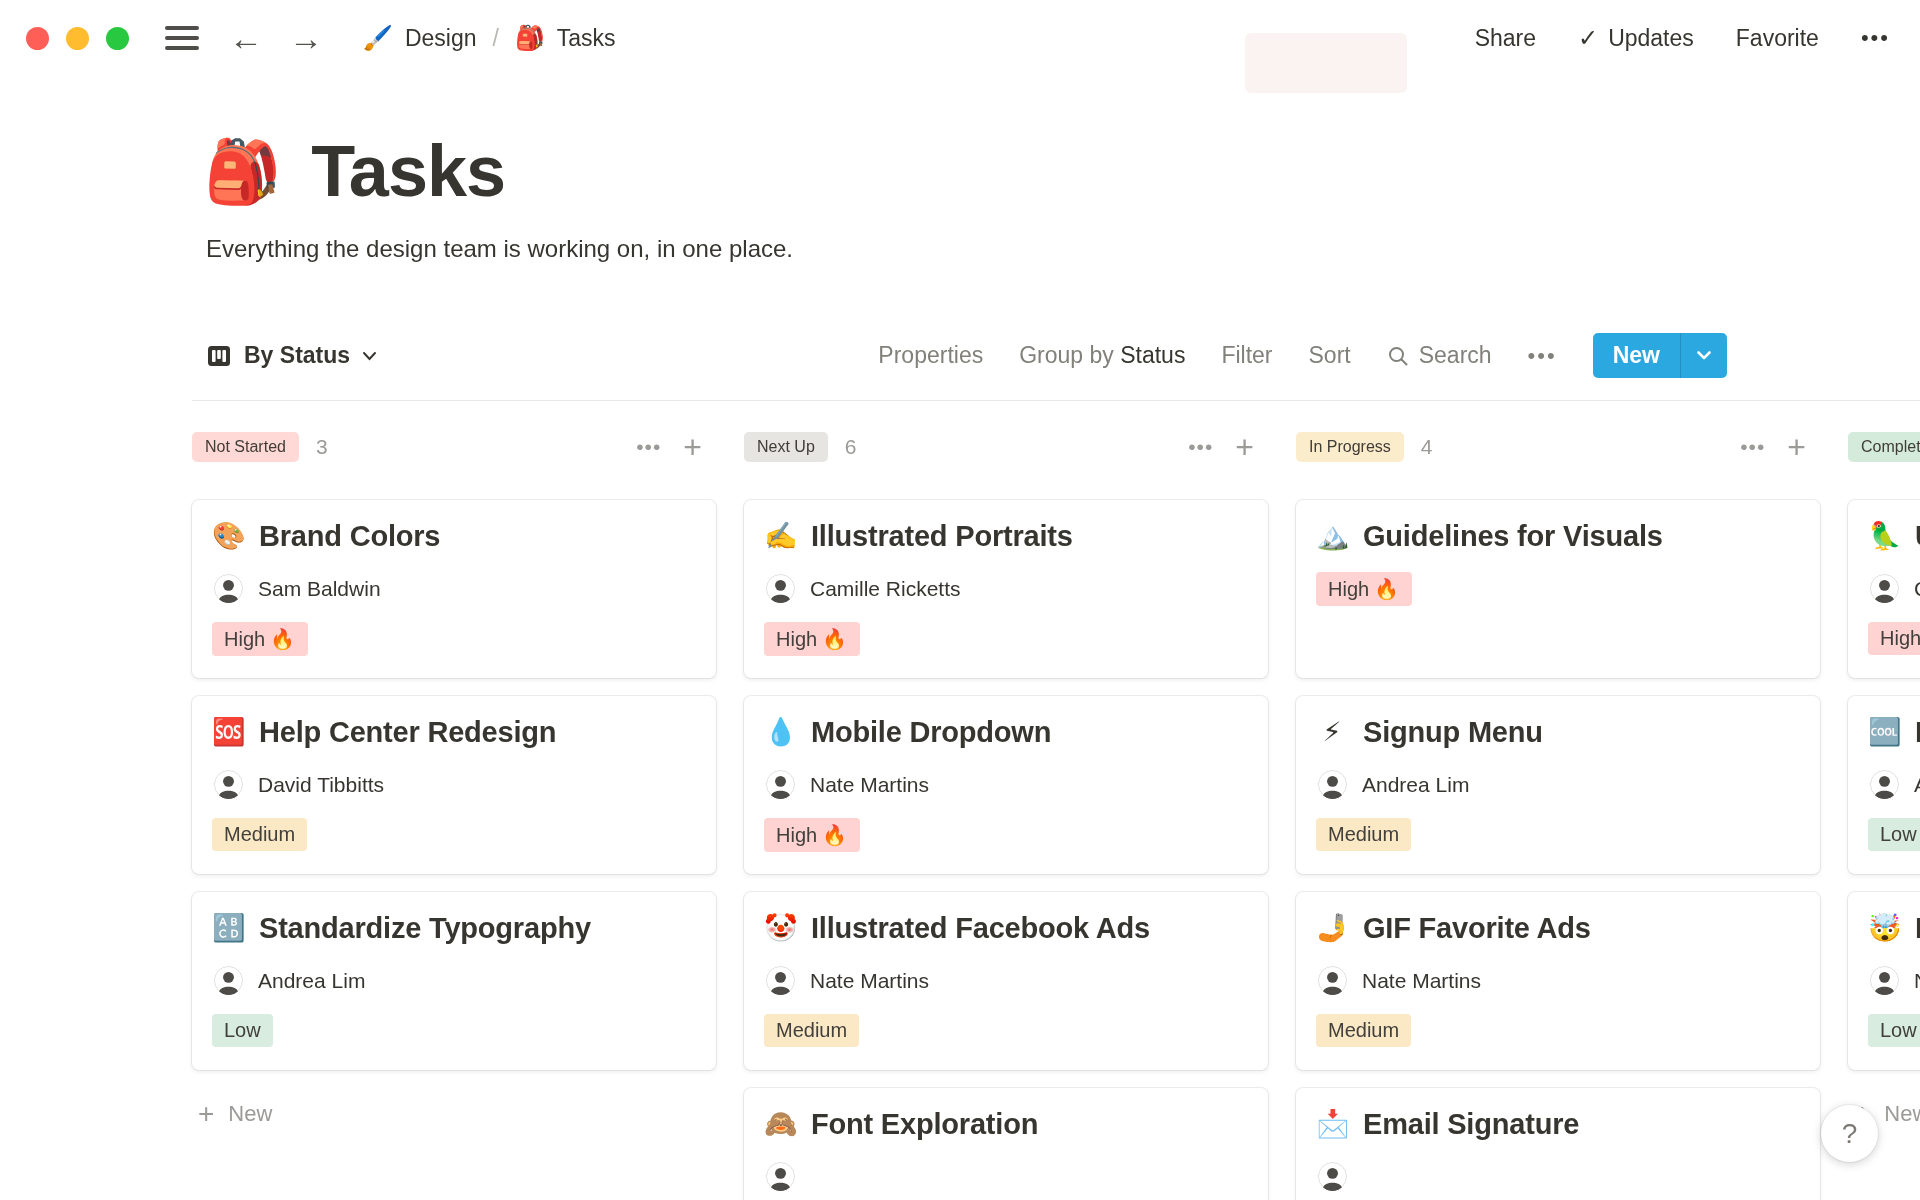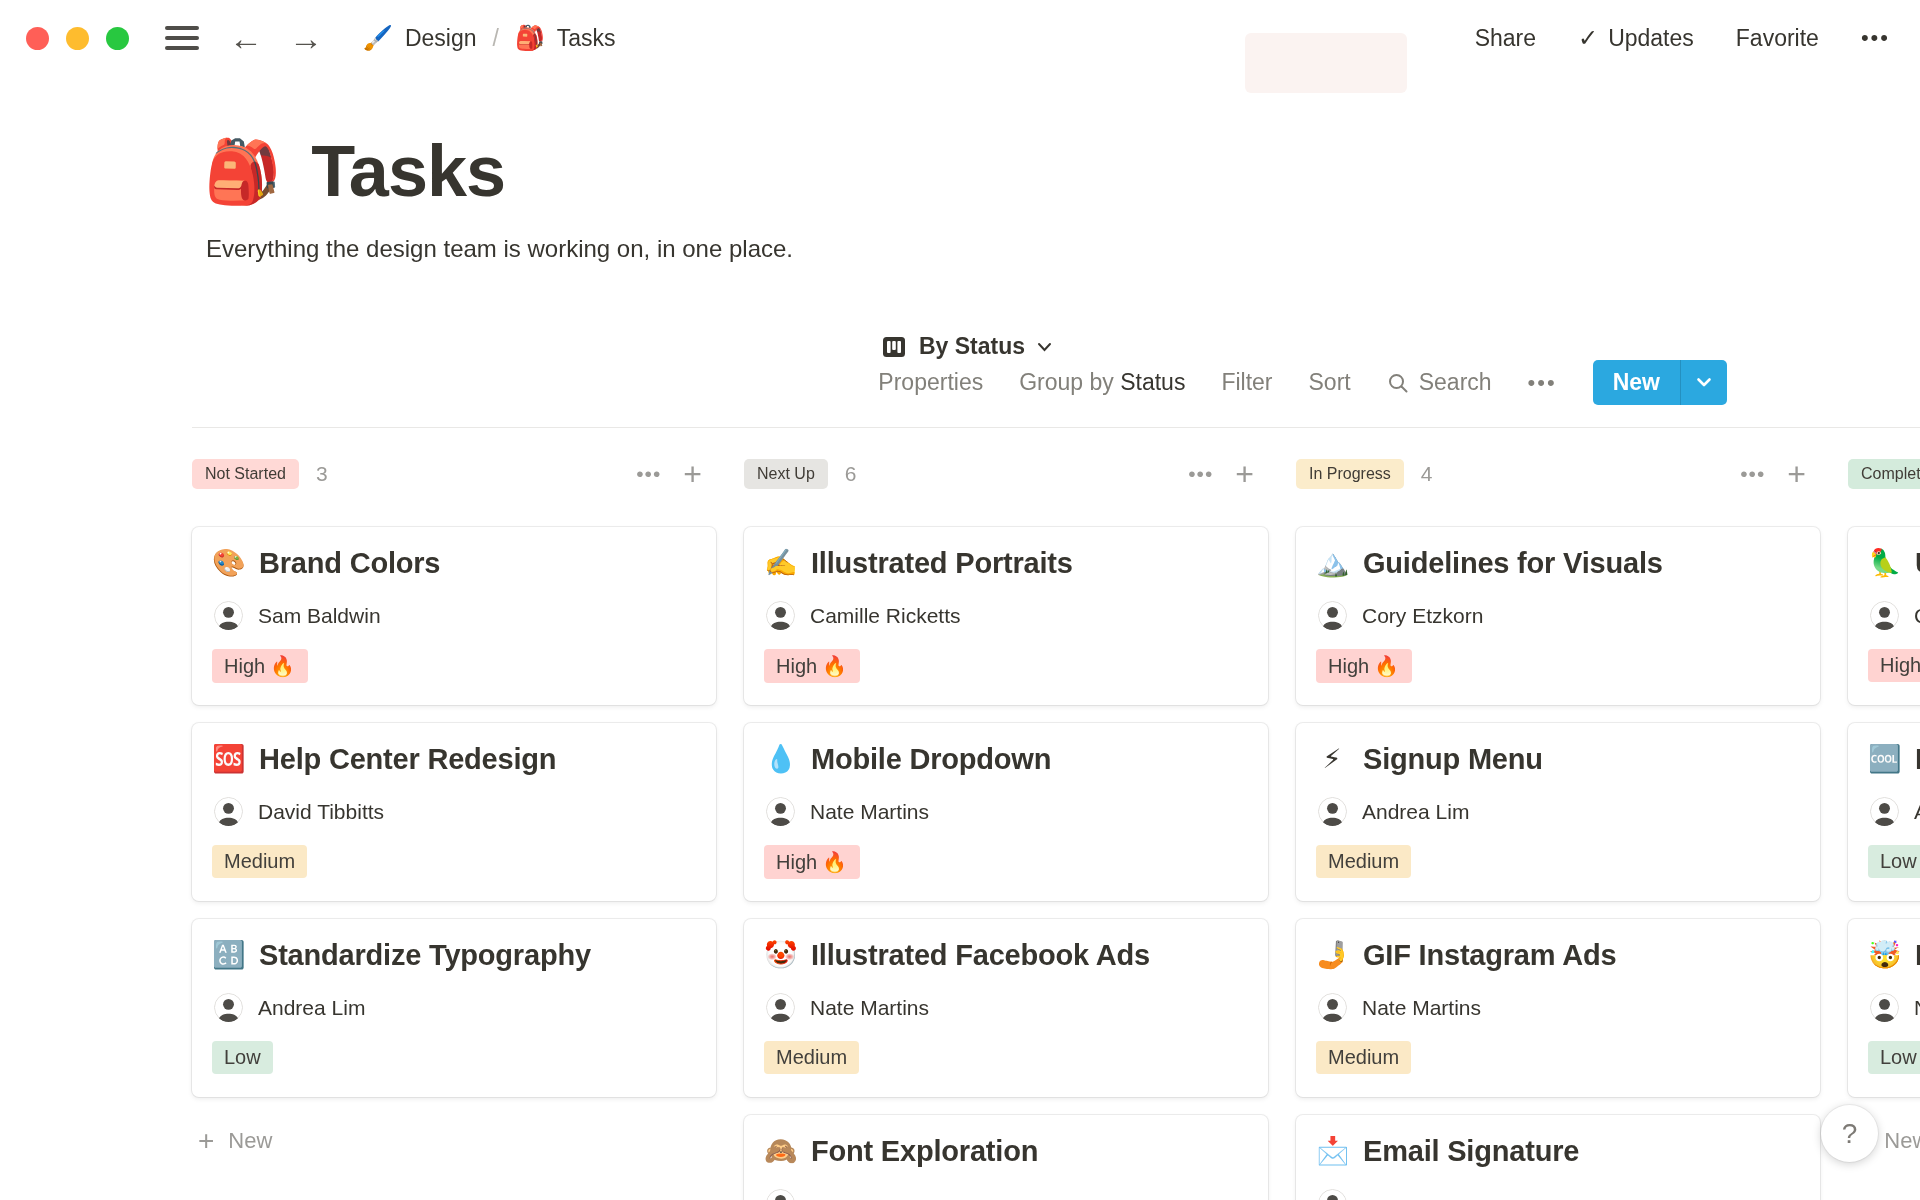--- a/index.html
+++ b/index.html
@@ -24,21 +24,21 @@
   .dots{letter-spacing:2px;font-size:22px;}
 
   
   .page-header{margin:56px 0 0 204px;}
   .page-title-row{display:flex;align-items:center;gap:30px;}
   .page-emoji{font-size:62px;line-height:1;}
   .page-title{font-size:72px;font-weight:700;letter-spacing:-1px;line-height:1.1;}
   .page-desc{margin-top:24px;margin-left:2px;font-size:24px;color:#37352f;}
 
   
-  .toolbar{display:flex;align-items:center;margin:70px 193px 0 206px;flex-direction:column;}
+  .toolbar{display:flex;align-items:center;margin:70px 193px 0 206px;}
   .view-switcher{display:flex;align-items:center;gap:12px;cursor:pointer;}
   .view-label{font-size:23px;font-weight:700;}
   .toolbar-right{display:flex;align-items:center;gap:36px;margin-left:auto;font-size:23px;color:#82807a;}
   .tb-item{cursor:pointer;}
   .groupby .gb-val{color:#37352f;}
   .search-btn{display:flex;align-items:center;gap:10px;cursor:pointer;}
   .new-btn{display:flex;align-items:stretch;background:#2BA8E0;border-radius:5px;color:#fff;height:45px;overflow:hidden;cursor:pointer;}
   .new-main{display:flex;align-items:center;padding:0 20px;font-size:23px;font-weight:600;}
   .new-sep{width:1px;background:rgba(0,0,0,0.14);}
   .new-chev{display:flex;align-items:center;padding:0 15px;}
@@ -283,46 +283,37 @@
         <div class="col-header">
           <span class="status-badge" style="background: rgb(251, 236, 203);">In Progress</span>
           <span class="col-count">4</span>
           <span class="col-spacer"></span>
           <span class="col-more">•••</span>
           <span class="col-add">+</span>
         </div>
         <div class="card"><div class="card-title-row">
             <span class="card-icon">🏔️</span>
             <span class="card-title">Guidelines for Visuals</span>
-          </div><div class="card-person">
-            <span class="avatar">
-              <svg viewBox="0 0 32 32">
-                <circle cx="16" cy="16" r="15.5" fill="#ffffff" stroke="#dcdad6"></circle>
-                <circle cx="16" cy="12.5" r="6" fill="#4d4b47"></circle>
-                <path d="M5.5 28.5c1.5-7.5 19.5-7.5 21 0a16 16 0 0 1-21 0z" fill="#4d4b47"></path>
-              </svg>
-            </span>
-            <span class="person-name">Cory Etzkorn</span>
           </div><span class="card-badge" style="background: rgb(255, 211, 209);">High 🔥</span></div>
         <div class="card"><div class="card-title-row">
             <span class="card-icon">⚡</span>
             <span class="card-title">Signup Menu</span>
           </div><div class="card-person">
             <span class="avatar">
               <svg viewBox="0 0 32 32">
                 <circle cx="16" cy="16" r="15.5" fill="#ffffff" stroke="#dcdad6"></circle>
                 <circle cx="16" cy="12.5" r="6" fill="#4d4b47"></circle>
                 <path d="M5.5 28.5c1.5-7.5 19.5-7.5 21 0a16 16 0 0 1-21 0z" fill="#4d4b47"></path>
               </svg>
             </span>
             <span class="person-name">Andrea Lim</span>
           </div><span class="card-badge" style="background: rgb(251, 233, 198);">Medium</span></div>
         <div class="card"><div class="card-title-row">
             <span class="card-icon">🤳</span>
-            <span class="card-title">GIF Instagram Ads</span>
+            <span class="card-title">GIF Favorite Ads</span>
           </div><div class="card-person">
             <span class="avatar">
               <svg viewBox="0 0 32 32">
                 <circle cx="16" cy="16" r="15.5" fill="#ffffff" stroke="#dcdad6"></circle>
                 <circle cx="16" cy="12.5" r="6" fill="#4d4b47"></circle>
                 <path d="M5.5 28.5c1.5-7.5 19.5-7.5 21 0a16 16 0 0 1-21 0z" fill="#4d4b47"></path>
               </svg>
             </span>
             <span class="person-name">Nate Martins</span>
           </div><span class="card-badge" style="background: rgb(251, 233, 198);">Medium</span></div>

